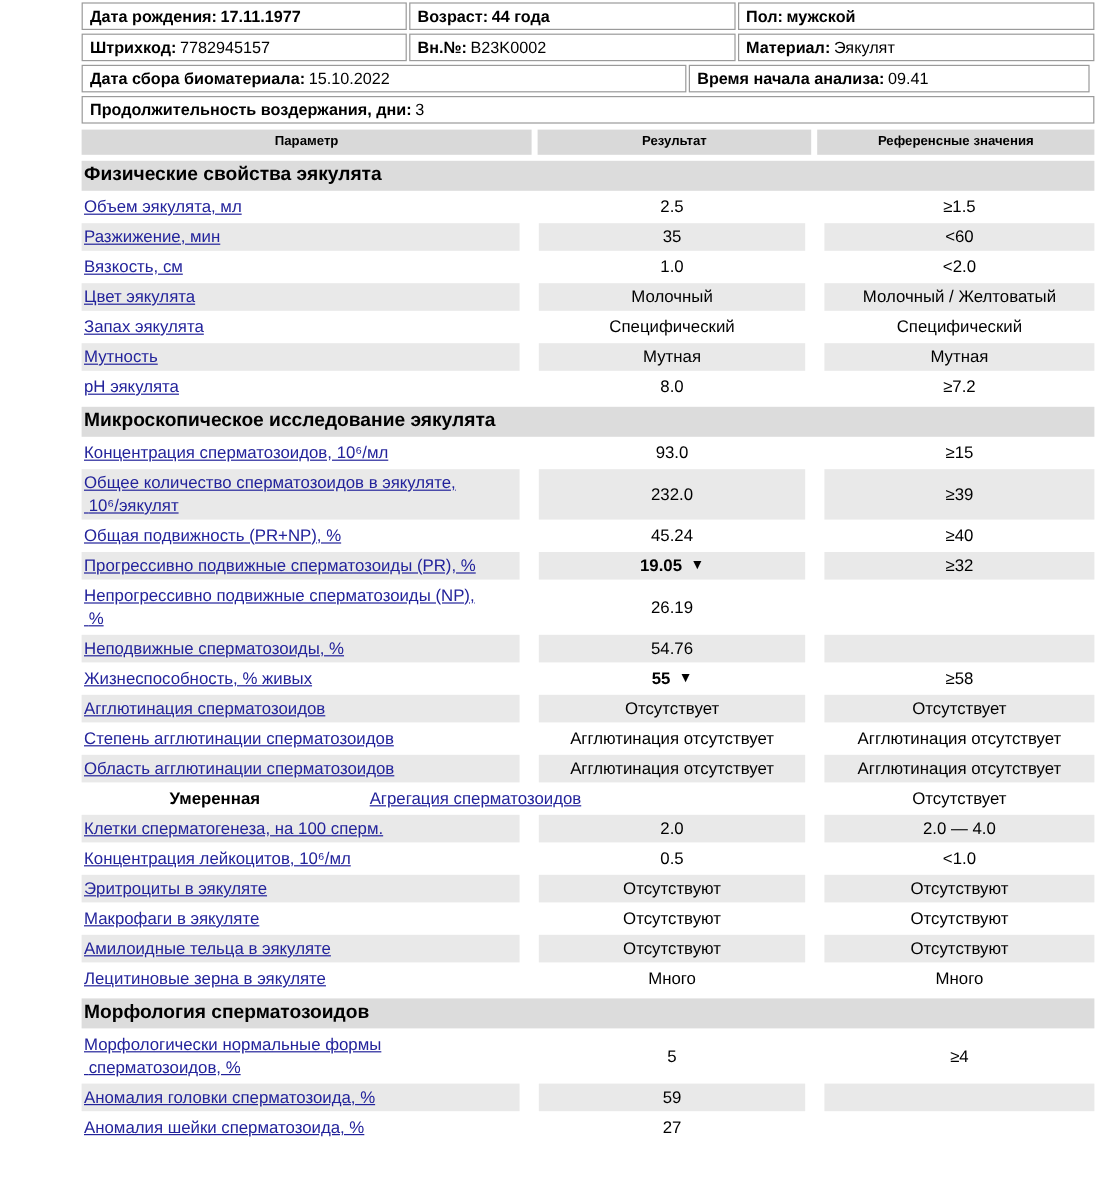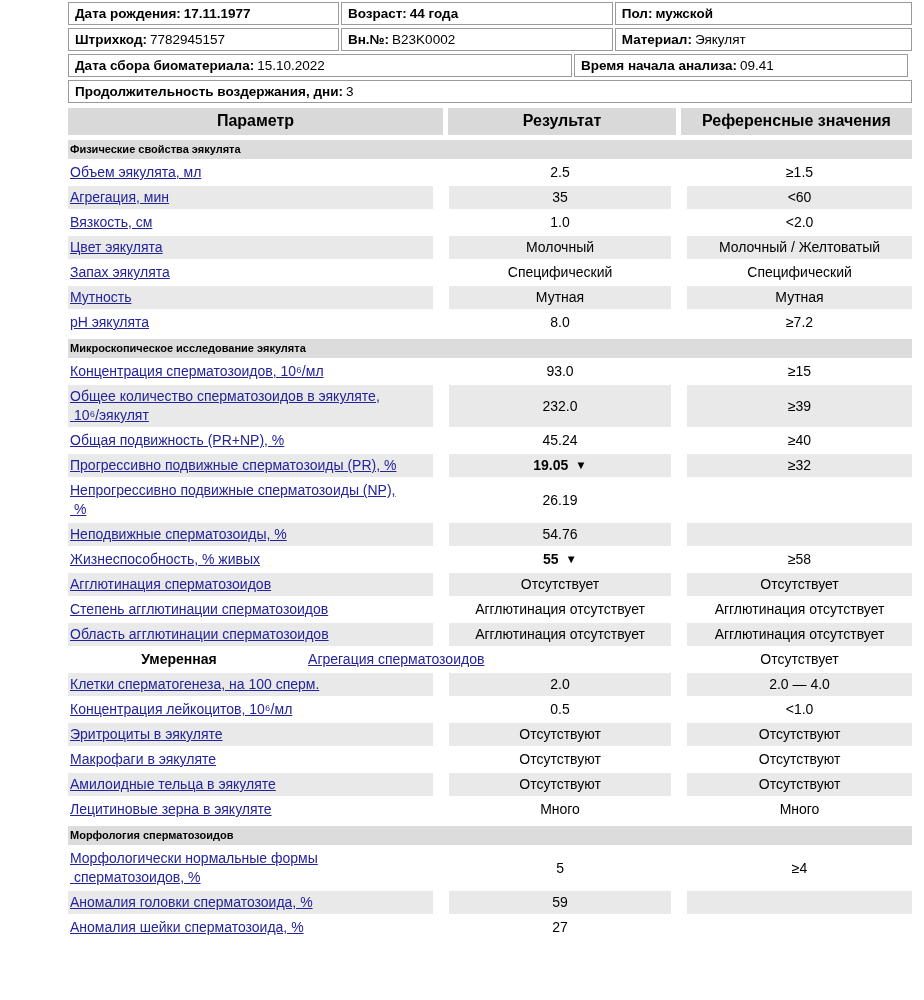--- a/index.html
+++ b/index.html
@@ -21,28 +21,28 @@
   .val{margin-left:3px;}
   .val.b{font-weight:bold;}
   .w1{width:277px}.w2{width:278px}.w3{width:304px}
   .wA{width:504px}.wB{width:334px}.wFull{width:844px}
 
   .title{font-weight:bold;font-size:15.5px;margin:8px 0 9px 0;letter-spacing:.2px;}
 
   
   .thead{display:flex;gap:5px;margin-top:5px;}
   .th{
-    box-sizing:border-box;background:#d9d9d9;font-weight:bold;font-size:16px;
+    box-sizing:border-box;background:#d9d9d9;font-weight:bold;font-size:11px;
     text-align:center;padding:4px 0 5px;
   }
   .cp{width:375px}.cr{width:228px}.cf{width:231px}
 
   .section-bar{
     box-sizing:border-box;width:844px;background:#dcdcdc;font-weight:bold;
-    font-size:11px;padding:3px 4px 4px 2px;margin:5px 0 2px 0;
+    font-size:16px;padding:3px 4px 4px 2px;margin:5px 0 2px 0;
   }
 
   .row{display:flex;gap:16px;margin-bottom:2px;align-items:stretch;}
   .cell{box-sizing:border-box;font-size:14px;line-height:19px;padding:2px 4px;min-height:23px;}
   .cell.param{width:375px;padding-left:2px;display:flex;align-items:center;}
   .cell.result{width:228px;display:flex;align-items:center;justify-content:center;text-align:center;}
   .cell.ref{width:231px;display:flex;align-items:center;justify-content:center;text-align:center;}
   .row.alt .cell{background:#e9e9e9;}
   .param-link{
     color:#23239b;text-decoration:underline;cursor:pointer;
@@ -110,21 +110,21 @@
         </div>
         <div class="cell result">
           <span>2.5</span>
         </div>
         <div class="cell ref">
           <span>≥1.5</span>
         </div>
       </div>
       <div class="row alt">
         <div class="cell param">
-          <span class="param-link">Агрегация, мин</span>
+          <span class="param-link">Разжижение, мин</span>
         </div>
         <div class="cell result">
           <span>35</span>
         </div>
         <div class="cell ref">
           <span>&lt;60</span>
         </div>
       </div>
       <div class="row">
         <div class="cell param">

